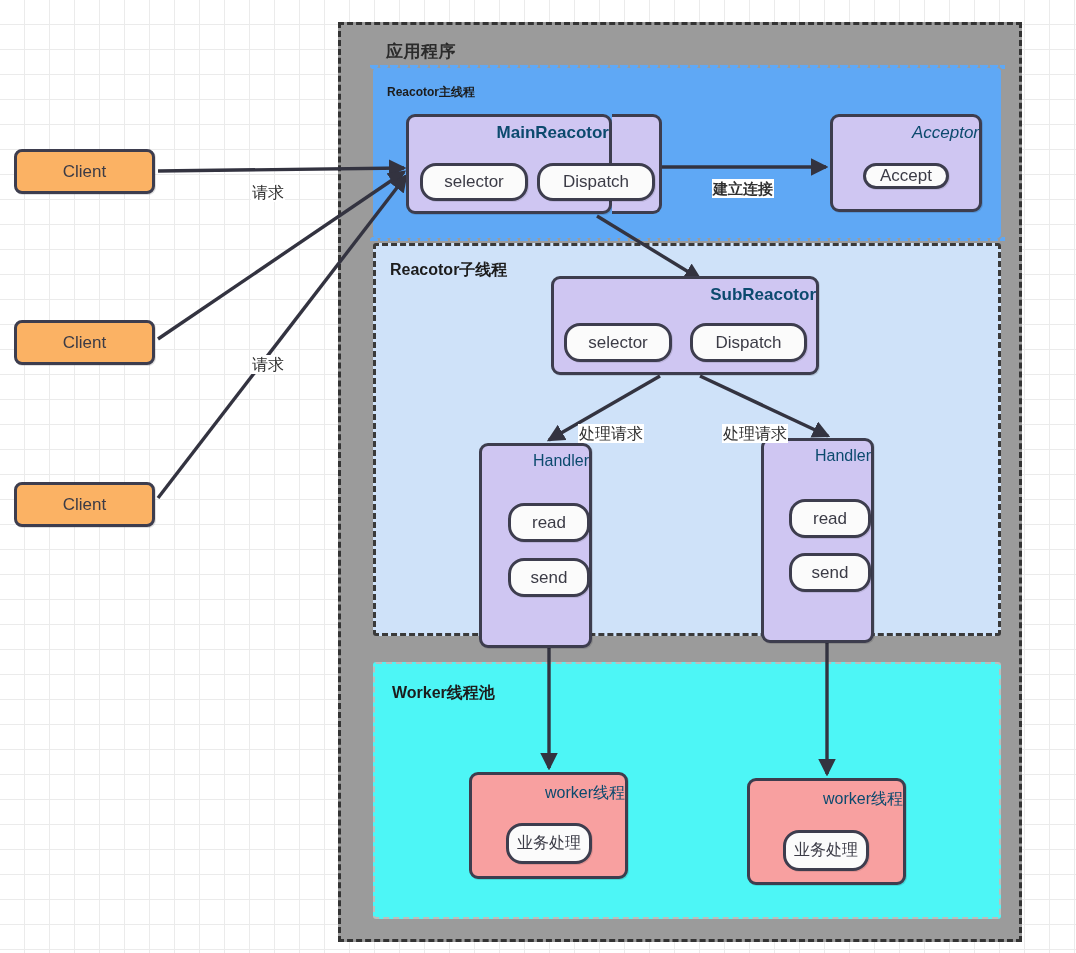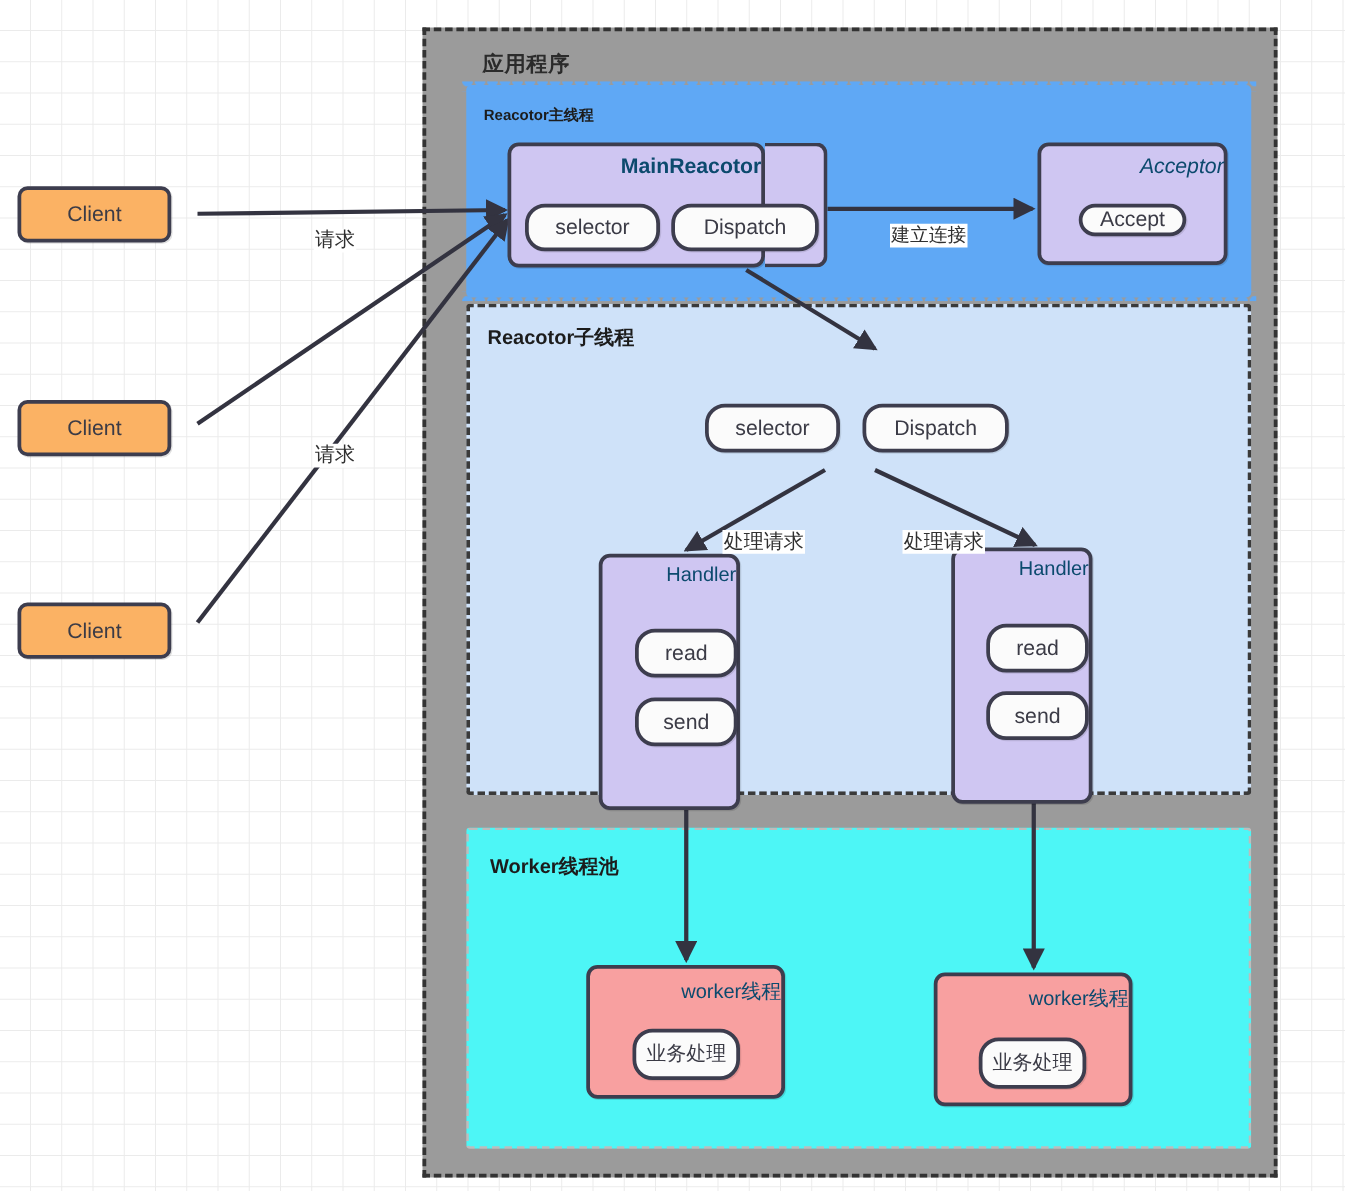--- a/index.html
+++ b/index.html
@@ -140,21 +140,21 @@
   }
   .worker .node-title { margin-top: 8px; font-size: 16px; font-weight: normal; }
   #worker-left  { left: 469px; top: 772px; }
   #worker-right { left: 747px; top: 778px; }
   .wbox { width: 86px; height: 41px; font-size: 16px; }
   #wl-biz { left: 506px; top: 823px; }
   #wr-biz { left: 783px; top: 830px; }
 
   
   .client {
-    width: 123px; height: 45px;
+    width: 141px; height: 45px;
     background: #fbb264;
     border: 3px solid #3d3d4e;
     border-radius: 8px;
     display: flex; align-items: center; justify-content: center;
     font-size: 17px; color: #3b3b46;
     box-shadow: 1px 1px 0 rgba(0,0,0,0.12);
   }
   #client-1 { left: 14px; top: 149px; }
   #client-2 { left: 14px; top: 320px; }
   #client-3 { left: 14px; top: 482px; }
@@ -164,21 +164,21 @@
     background: #ffffff;
     font-size: 16px;
     color: #303030;
     padding: 0 1px;
     white-space: nowrap;
     line-height: 19px;
     margin-top: 24px;
   }
   #label-req-1  { left: 251px; top: 159px; }
   #label-req-2  { left: 251px; top: 331px; }
-  #label-connect{ left: 712px; top: 155px; font-size: 15px; }
+  #label-connect{ left: 712px; top: 155px; font-size: 15px; font-weight: bold; }
   #label-handle-1 { left: 578px; top: 400px; }
   #label-handle-2 { left: 722px; top: 400px; }
 
   
   #edges { position: absolute; left: 0; top: 0; width: 1076px; height: 953px; pointer-events: none; }
 </style>
 </head>
 <body>
 
 <div id="canvas">
@@ -238,20 +238,23 @@
   </div>
   <div class="abs" id="main-reactor-ext"></div>
   <div class="abs subbox" id="mr-selector">selector</div>
   <div class="abs subbox" id="mr-dispatch">Dispatch</div>
 
   <div class="abs node" id="acceptor">
     <div class="node-title">Acceptor</div>
   </div>
   <div class="abs subbox" id="ac-accept">Accept</div>
 
+  <div class="abs node" id="sub-reactor">
+    <div class="node-title">SubReacotor</div>
+  </div>
   <div class="abs subbox" id="sr-selector">selector</div>
   <div class="abs subbox" id="sr-dispatch">Dispatch</div>
 
   <div class="abs node handler" id="handler-left">
     <div class="node-title">Handler</div>
   </div>
   <div class="abs subbox hbox" id="hl-read">read</div>
   <div class="abs subbox hbox" id="hl-send">send</div>
 
   <div class="abs node handler" id="handler-right">

